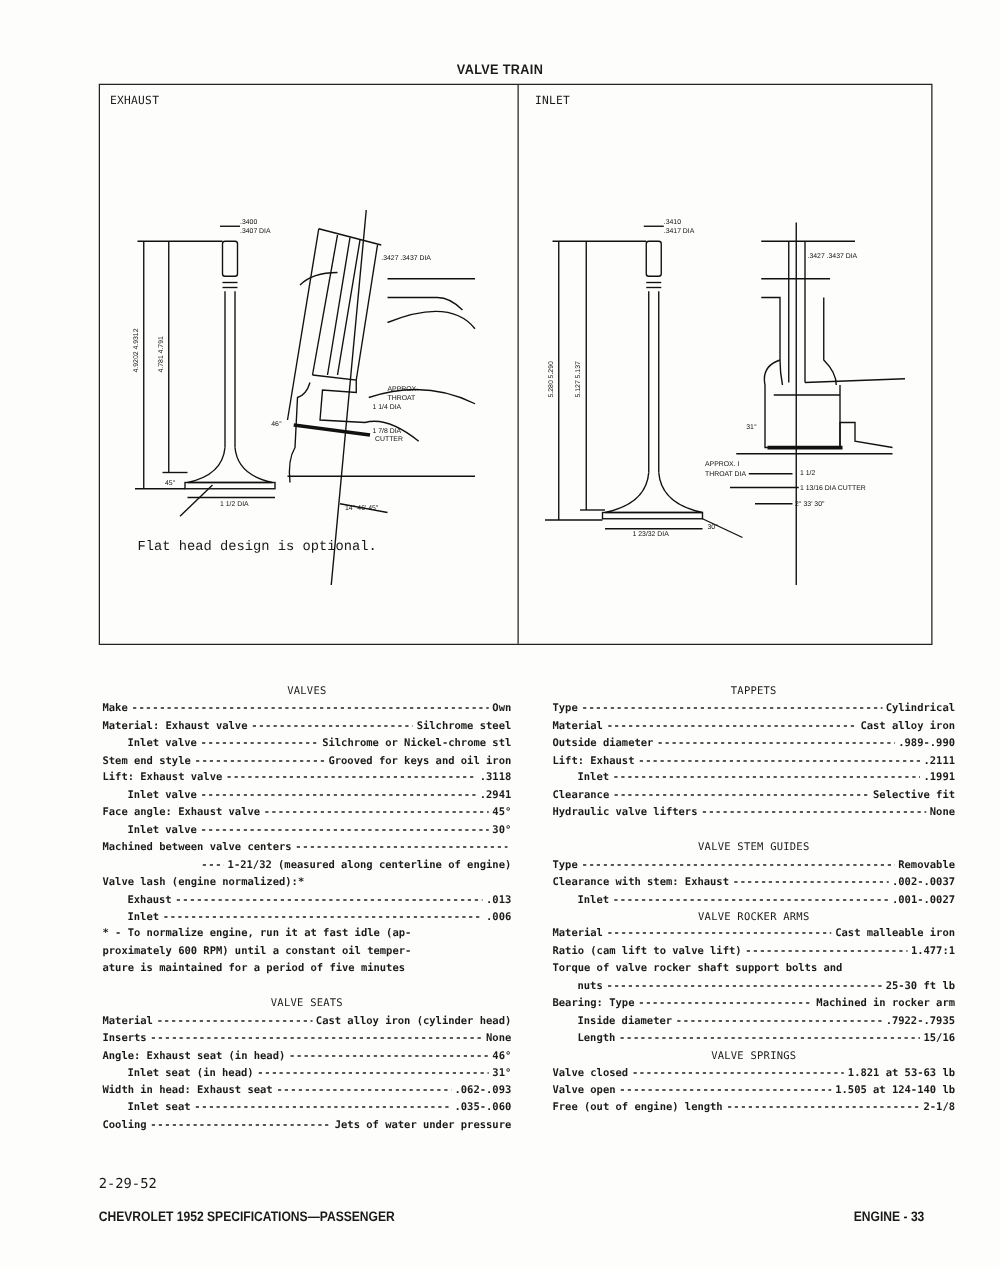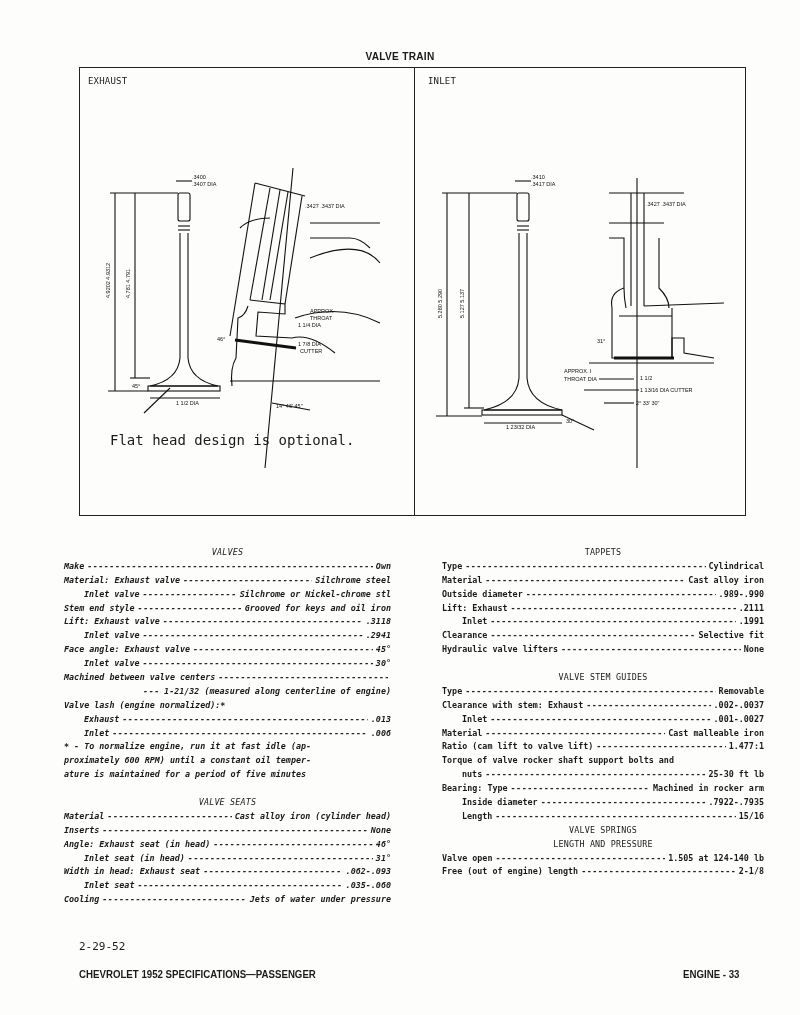--- a/index.html
+++ b/index.html
@@ -12,21 +12,21 @@
     position: absolute; top: 50px; left: 0; width: 800px; text-align: center;
     font-family: "Liberation Sans", "DejaVu Sans", sans-serif; font-weight: bold;
     font-size: 11px; letter-spacing: 0.3px; transform: scaleX(0.92);
   }
   .figbox {
     position: absolute; left: 79px; top: 67px; width: 667px; height: 449px;
     border: 1.2px solid #222; box-sizing: border-box;
   }
   .figdiv { position: absolute; left: 334px; top: 0; width: 0; height: 100%; border-left: 1.2px solid #222; }
   .panel-label { position: absolute; font-size: 9px; letter-spacing: 0.2px; }
-  .note { position: absolute; font-size: 14px; }
+  .note { position: absolute; font-size: 11px; font-family: Liberation Mono, monospace; }
   svg.fig { position: absolute; overflow: visible; }
   svg.fig text { font-family: "Liberation Sans", sans-serif; fill: #111; }
   .col { position: absolute; font-size: 8.4px; line-height: 13.9px; font-weight: bold; }
   .col .row { display: flex; white-space: nowrap; height: 13.9px; justify-content: flex-end; }
   .col .row .k { flex: 0 0 auto; }
   .col .row .d { flex: 1 1 auto; overflow: hidden; margin: 0 3px; color: #222; letter-spacing: 0.5px; }
   .col .row .d::before { content: "--------------------------------------------------------------------------------"; }
   .col .row .v { flex: 0 0 auto; }
   .col .row.ind .k { padding-left: 20px; }
   .col .head { text-align: center; font-weight: normal; letter-spacing: 0.2px; height: 13.9px; }
@@ -153,21 +153,21 @@
       <text x="150" y="305">APPROX. I</text>
         <text x="150" y="313">THROAT DIA</text>
       <text x="226" y="312">1 1/2</text>
       <text x="226" y="324">1 13/16 DIA CUTTER</text>
       <text x="222" y="337">2° 33' 30"</text>
       <text x="183" y="275">31°</text>
     </g>
   </svg>
 </div>
 
-<div class="col" style="left:64px;top:546px;width:327px;font-style:italic;">
+<div class="col" style="left:82px;top:546px;width:327px;">
   <div class="head">VALVES</div>
   <div class="row">
       <span class="k">Make</span>
       <span class="d"></span>
       <span class="v">Own</span>
     </div>
   <div class="row">
       <span class="k">Material:  Exhaust valve</span>
       <span class="d"></span>
       <span class="v">Silchrome steel</span>
@@ -313,20 +313,21 @@
       <span class="k">Clearance with stem: Exhaust</span>
       <span class="d"></span>
       <span class="v">.002-.0037</span>
     </div>
   <div class="row ind">
       <span class="k">Inlet</span>
       <span class="d"></span>
       <span class="v">.001-.0027</span>
     </div>
 
+  <div class="head">VALVE ROCKER ARMS</div>
   <div class="row">
       <span class="k">Material</span>
       <span class="d"></span>
       <span class="v">Cast malleable iron</span>
     </div>
   <div class="row">
       <span class="k">Ratio (cam lift to valve lift)</span>
       <span class="d"></span>
       <span class="v">1.477:1</span>
     </div>
@@ -346,21 +347,25 @@
       <span class="d"></span>
       <span class="v">.7922-.7935</span>
     </div>
   <div class="row ind">
       <span class="k">Length</span>
       <span class="d"></span>
       <span class="v">15/16</span>
     </div>
 
   <div class="head">VALVE SPRINGS</div>
-  <div class="head">LENGTH AND PRESSURE</div>
+  <div class="row">
+      <span class="k">Valve closed</span>
+      <span class="d"></span>
+      <span class="v">1.821 at 53-63 lb</span>
+    </div>
   <div class="row">
       <span class="k">Valve open</span>
       <span class="d"></span>
       <span class="v">1.505 at 124-140 lb</span>
     </div>
   <div class="row">
       <span class="k">Free (out of engine) length</span>
       <span class="d"></span>
       <span class="v">2-1/8</span>
     </div>

